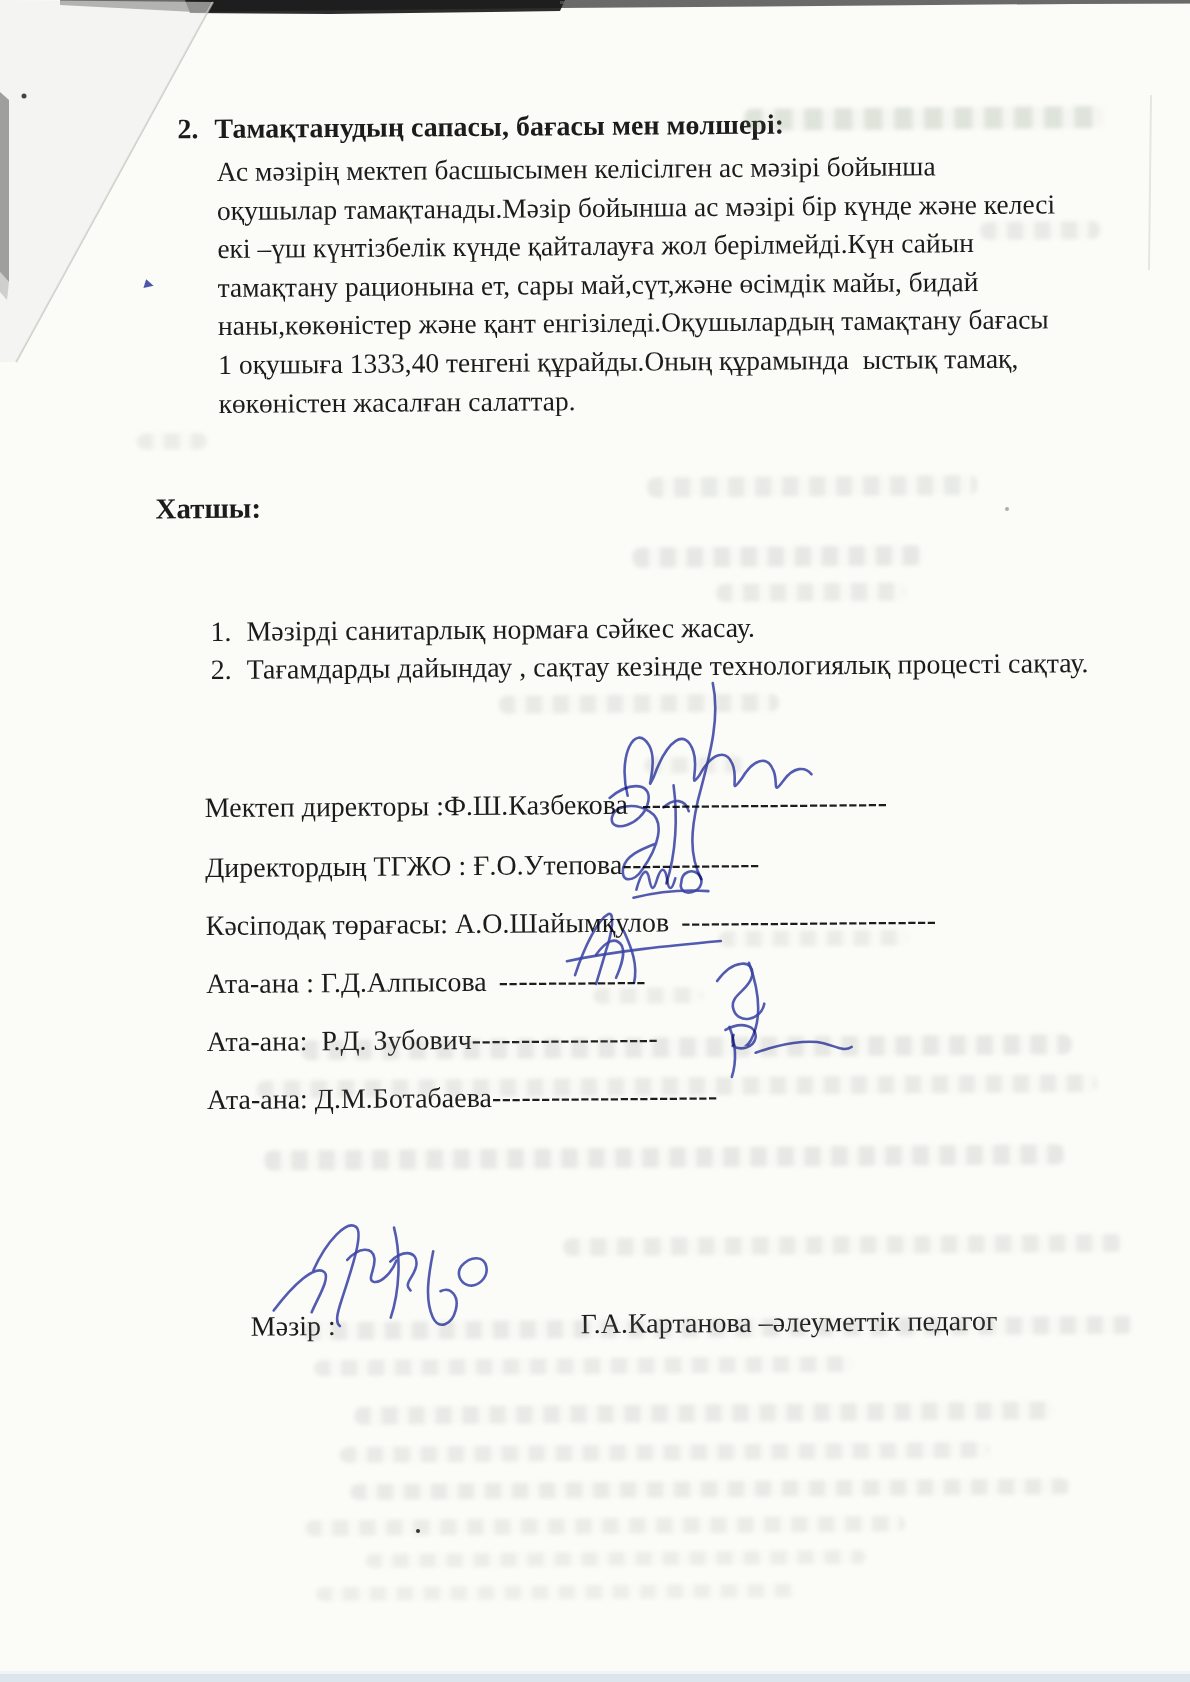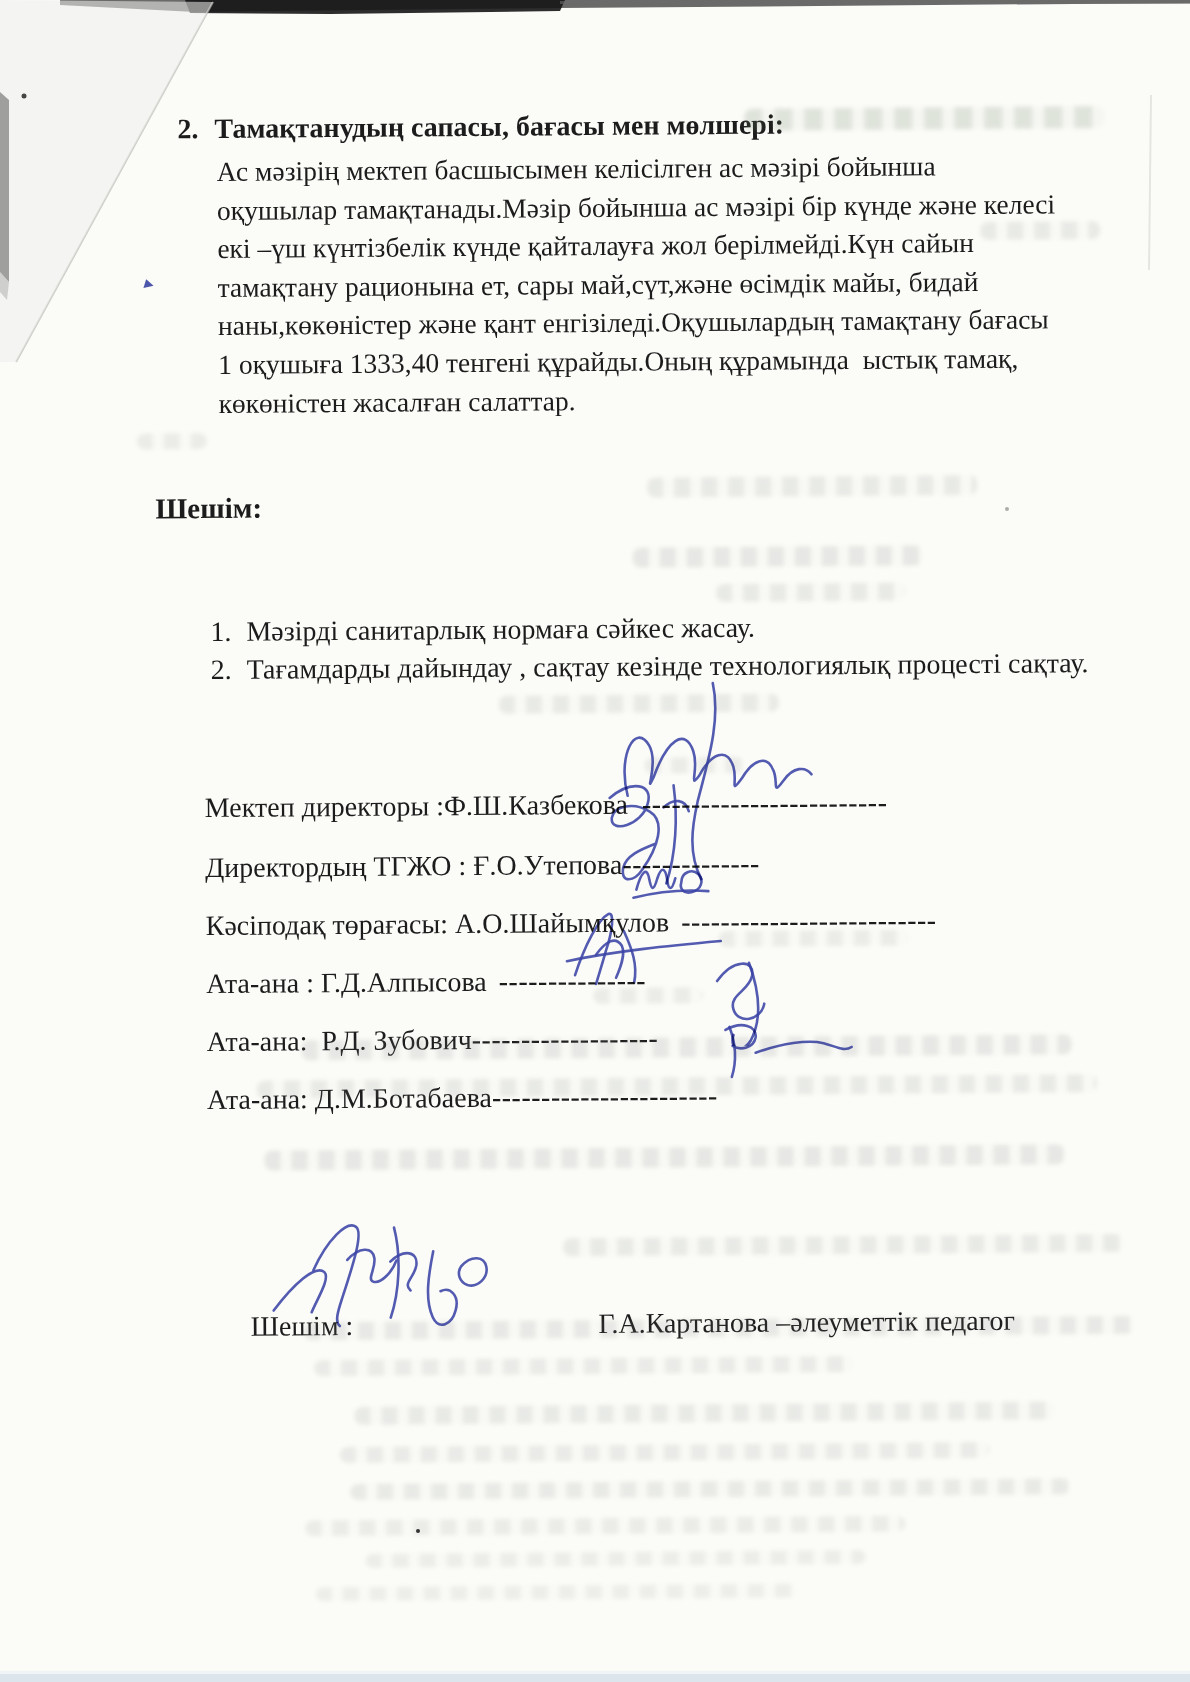--- a/index.html
+++ b/index.html
@@ -53,21 +53,21 @@
       <div class="line">оқушылар тамақтанады.Мәзір бойынша ас мәзірі бір күнде және келесі</div>
       <div class="line">екі –үш күнтізбелік күнде қайталауға жол берілмейді.Күн сайын</div>
       <div class="line">тамақтану рационына ет, сары май,сүт,және өсімдік майы, бидай</div>
       <div class="line">наны,көкөністер және қант енгізіледі.Оқушылардың тамақтану бағасы</div>
       <div class="line">1 оқушыға 1333,40 тенгені құрайды.Оның құрамында  ыстық тамақ,</div>
       <div class="line">көкөністен жасалған салаттар.</div>
     </div>
 
     <div class="bluemark"></div>
 
-    <div class="decision-heading">Шешім:</div>
+    <div class="decision-heading">Хатшы:</div>
 
     <div class="dlist">
       <div class="row">
         <span class="num">1.</span>
         <span class="line">Мәзірді санитарлық нормаға сәйкес жасау.</span>
       </div>
       <div class="row">
         <span class="num">2.</span>
         <span class="line">Тағамдарды дайындау , сақтау кезінде технологиялық процесті сақтау.</span>
       </div>
@@ -86,21 +86,21 @@
       <span>Ата-ана : Г.Д.Алпысова</span><span class="dashes gap12">---------------</span>
     </div>
     <div class="sigrow" style="top:991px;">
       <span>Ата-ана:  Р.Д. Зубович</span><span class="dashes">-------------------</span>
     </div>
     <div class="sigrow" style="top:1049px;">
       <span>Ата-ана: Д.М.Ботабаева</span><span class="dashes">-----------------------</span>
     </div>
 
     <div class="secretary">
-      <span>Шешім :</span><span class="name">Г.А.Картанова –әлеуметтік педагог</span>
+      <span>Мәзір :</span><span class="name">Г.А.Картанова –әлеуметтік педагог</span>
     </div>
 
     <svg class="sig" style="left:598px;top:678px;" width="230" height="210" viewBox="0 0 230 210">
       <path d="M116,6 C124,44 110,86 100,124 C94,150 90,176 103,202"></path>
       <path d="M30,118 C20,78 38,44 52,68 C62,86 46,120 56,100 C70,62 88,50 96,74 C102,92 90,114 102,98 C114,76 130,70 136,90 C140,104 132,118 144,102 C156,82 170,78 176,94 C181,106 174,120 186,104 C196,90 208,90 214,98"></path>
     </svg>
     <svg class="sig" style="left:576px;top:776px;" width="140" height="115" viewBox="0 0 140 115">
       <path d="M34,22 C56,4 78,8 72,28 C66,50 34,58 36,42 C38,30 58,26 74,36 C90,46 82,72 66,94 C58,106 44,108 47,92 C50,80 64,74 80,68"></path>
       <path d="M98,10 C102,42 100,78 90,108"></path>
       <path d="M88,32 C98,22 110,24 113,36"></path>

